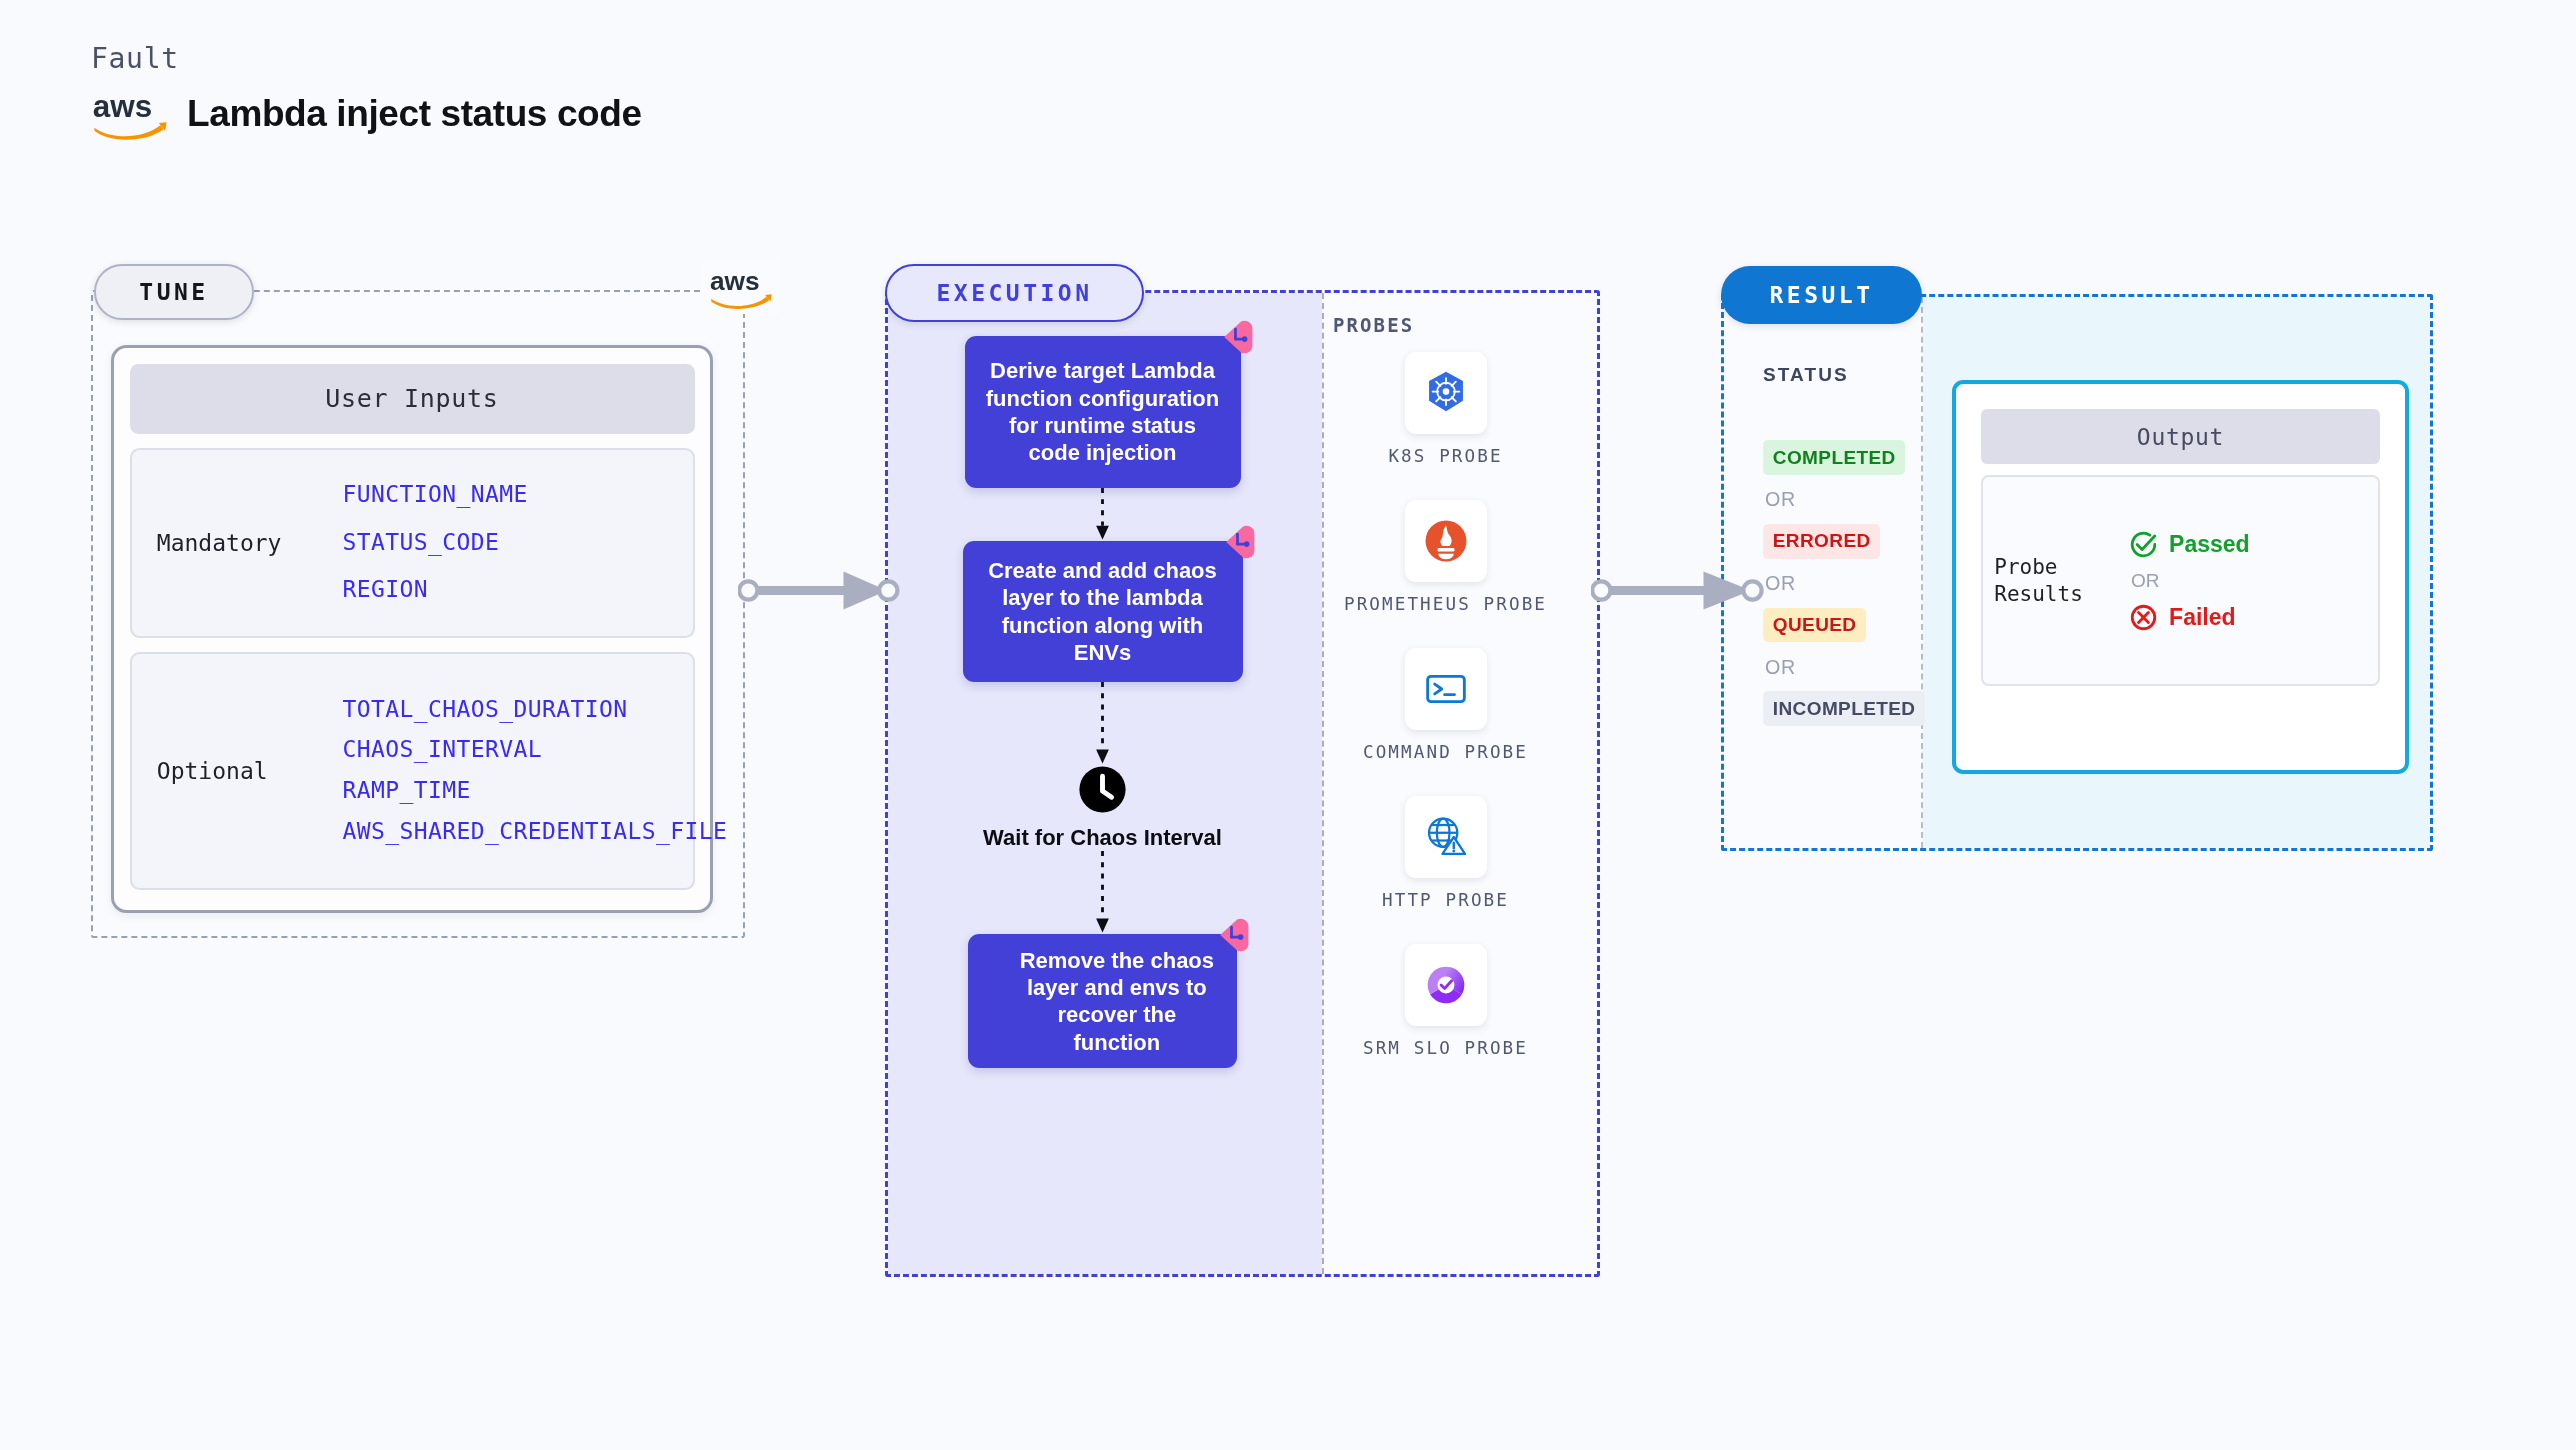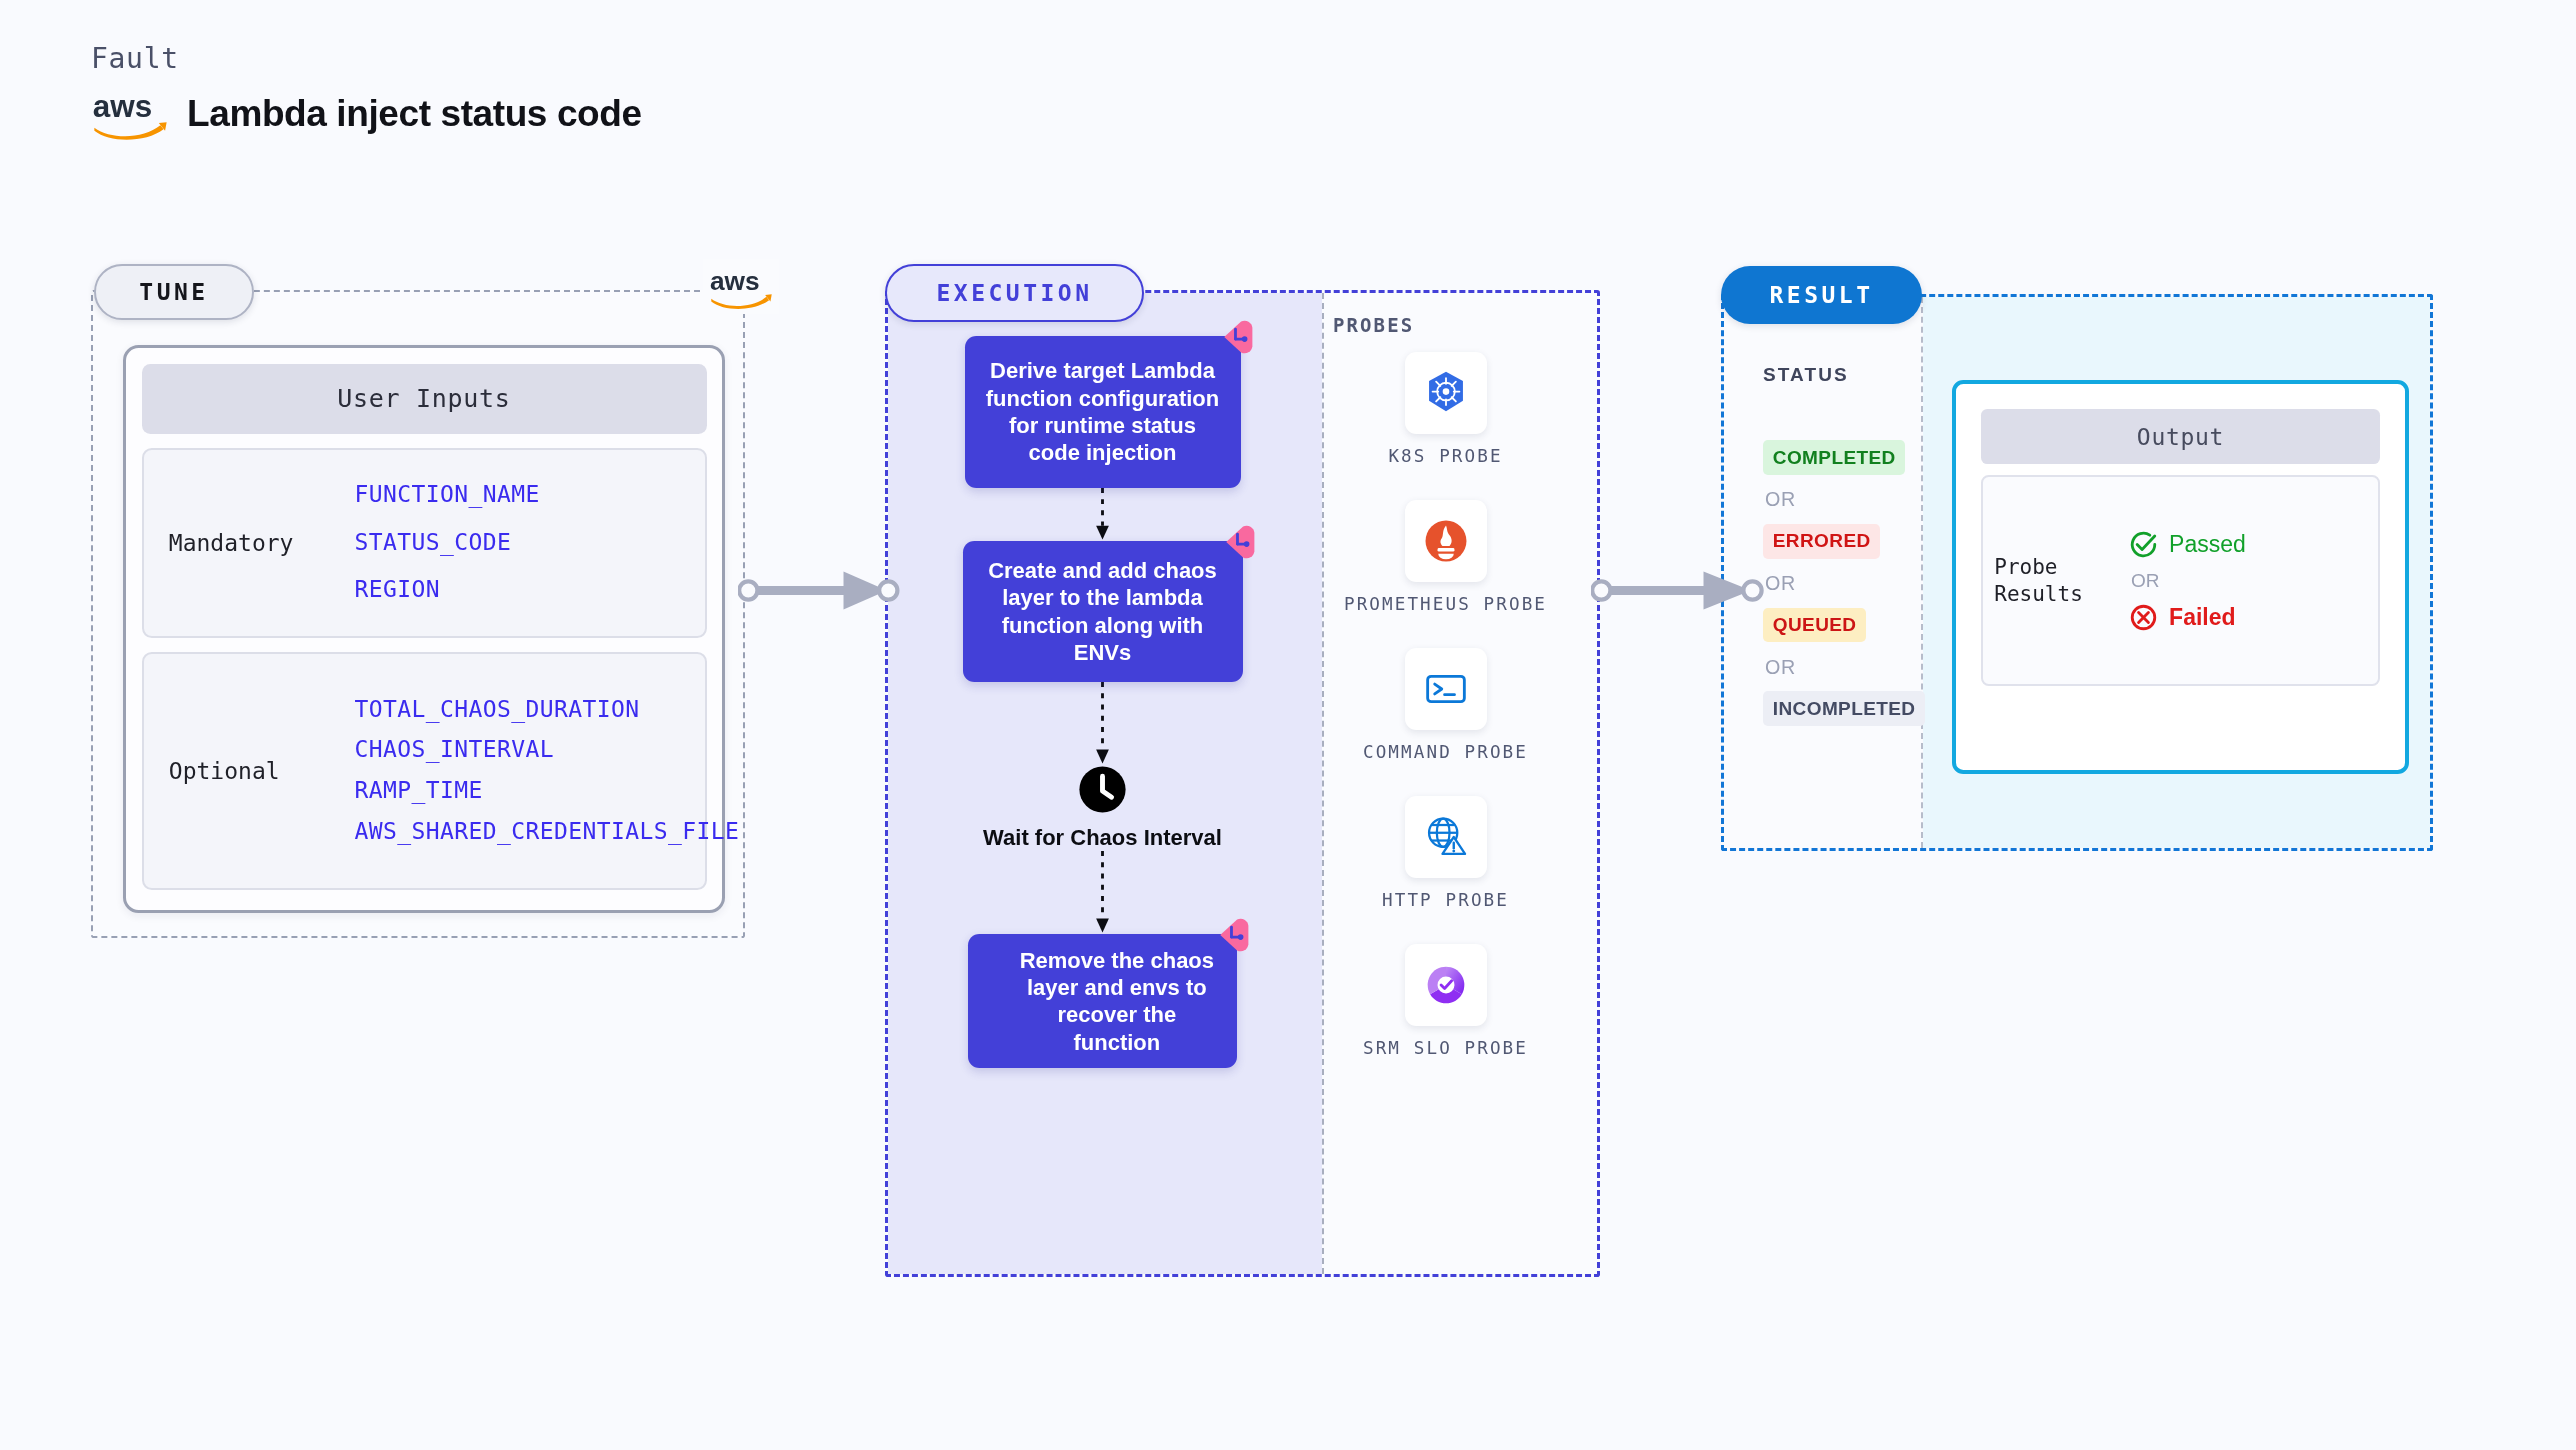--- a/index.html
+++ b/index.html
@@ -50,21 +50,21 @@
   }
 
   
   .tune-panel {
     position: absolute; left: 91px; top: 290px;
     width: 654px; height: 648px;
     border: 2.8px dashed #98a0b4; border-radius: 2.8px;
     background: #fafbfe;
   }
   .tune-card {
-    position: absolute; left: 123px; top: 345px;
+    position: absolute; left: 111px; top: 345px;
     width: 602px; height: 568px;
     background: #fdfdff;
     border: 3.5px solid #9aa0b2; border-radius: 15.5px;
     box-shadow: 0 2.1px 8.4px rgba(30,35,70,.07);
     padding: 15.5px;
   }
   .ui-head {
     height: 70px; background: #dcdde9; border-radius: 8.4px;
     display: flex; align-items: center; justify-content: center;
     font-family: "DejaVu Sans Mono", monospace;
@@ -214,21 +214,21 @@
     width: 134px; flex: none;
     font-family: "DejaVu Sans Mono", monospace;
     font-size: 21px; color: #1f2028; line-height: 1.3;
   }
   .out-val-link {
     font-family: "DejaVu Sans Mono", monospace;
     font-size: 21px; color: #3a2bef;
   }
   .pr-item { display: flex; align-items: center; gap: 9.8px; }
   .pr-item svg { width: 31px; height: 31px; flex: none; }
-  .pr-pass { font-size: 23px; font-weight: 400; color: #11a02a; }
+  .pr-pass { font-size: 23px; font-weight: 700; color: #11a02a; }
   .pr-fail { font-size: 23px; font-weight: 700; color: #e01b1b; }
   .pr-or { font-size: 19px; color: #9aa0b4; margin: 9.8px 0 9.8px 2.8px; }
 
   
   .conn { position: absolute; z-index: 4; }
 </style>
 </head>
 <body>
 
 <div class="canvas">

